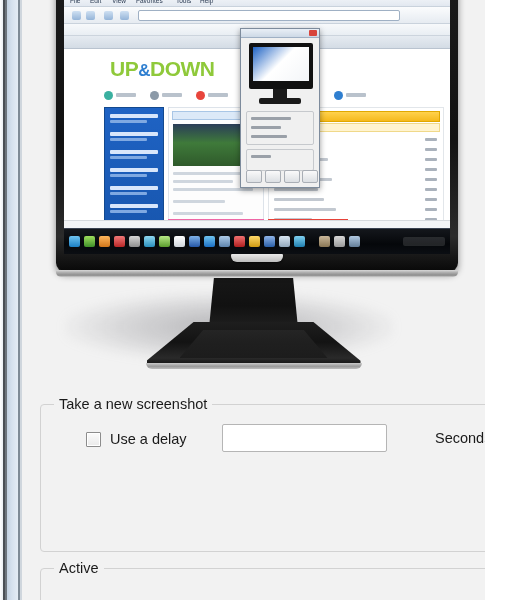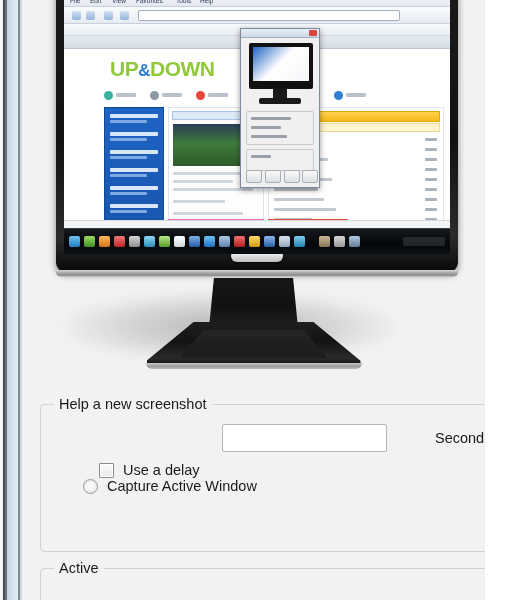--- a/index.html
+++ b/index.html
@@ -263,21 +263,21 @@
     color: #1a1a1a;
     white-space: nowrap;
   }
 
   #group-take-screenshot { left: 18px; top: 404px; width: 457px; height: 148px; }
   #group-actions        { left: 18px; top: 568px; width: 457px; height: 60px; }
 
   
   .ctl-row { position: absolute; display: flex; align-items: center; }
 
-  #row-delay { left: 58px; top: 26px; margin-top: 31px; }
+  #row-delay { left: 45px; top: 26px; }
 
   .checkbox {
     width: 15px; height: 15px;
     border: 1px solid #8c8c8c;
     background: linear-gradient(180deg,#fbfbfb 0%,#eaeaea 100%);
     border-radius: 1px;
     display: inline-block;
     box-shadow: inset 0 0 0 1px #ffffff;
   }
   .ctl-label { font-size: 14.5px; color: #1a1a1a; margin-left: 9px; white-space: nowrap; }
@@ -532,31 +532,27 @@
           <span class="ti" style="left:255px;background:linear-gradient(180deg,#c9b79a,#8a7654)"></span>
           <span class="ti" style="left:270px;background:linear-gradient(180deg,#d8d8d8,#9a9a9a)"></span>
           <span class="ti" style="left:285px;background:linear-gradient(180deg,#b0c8e0,#647e99)"></span>
           <span class="tray"></span>
         </div>
 
       </div>
     </div>
 
     <div class="groupbox" id="group-take-screenshot">
-      <span class="gb-label">Help a new screenshot</span>
+      <span class="gb-label">Take a new screenshot</span>
 
       <div class="ctl-row" id="row-delay">
         <span class="checkbox"></span>
         <span class="ctl-label">Use a delay</span>
       </div>
 
-      <div class="ctl-row" id="row-active-window">
-        <span class="radio"></span>
-        <span class="ctl-label">Capture Active Window</span>
-      </div>
 
     </div>
 
     <input id="delay-input" type="text" value="" placeholder="" style="">
 
     <span id="seconds-label">Seconds</span>
 
     <div class="groupbox" id="group-actions">
       <span class="gb-label">Active</span>
     </div>

